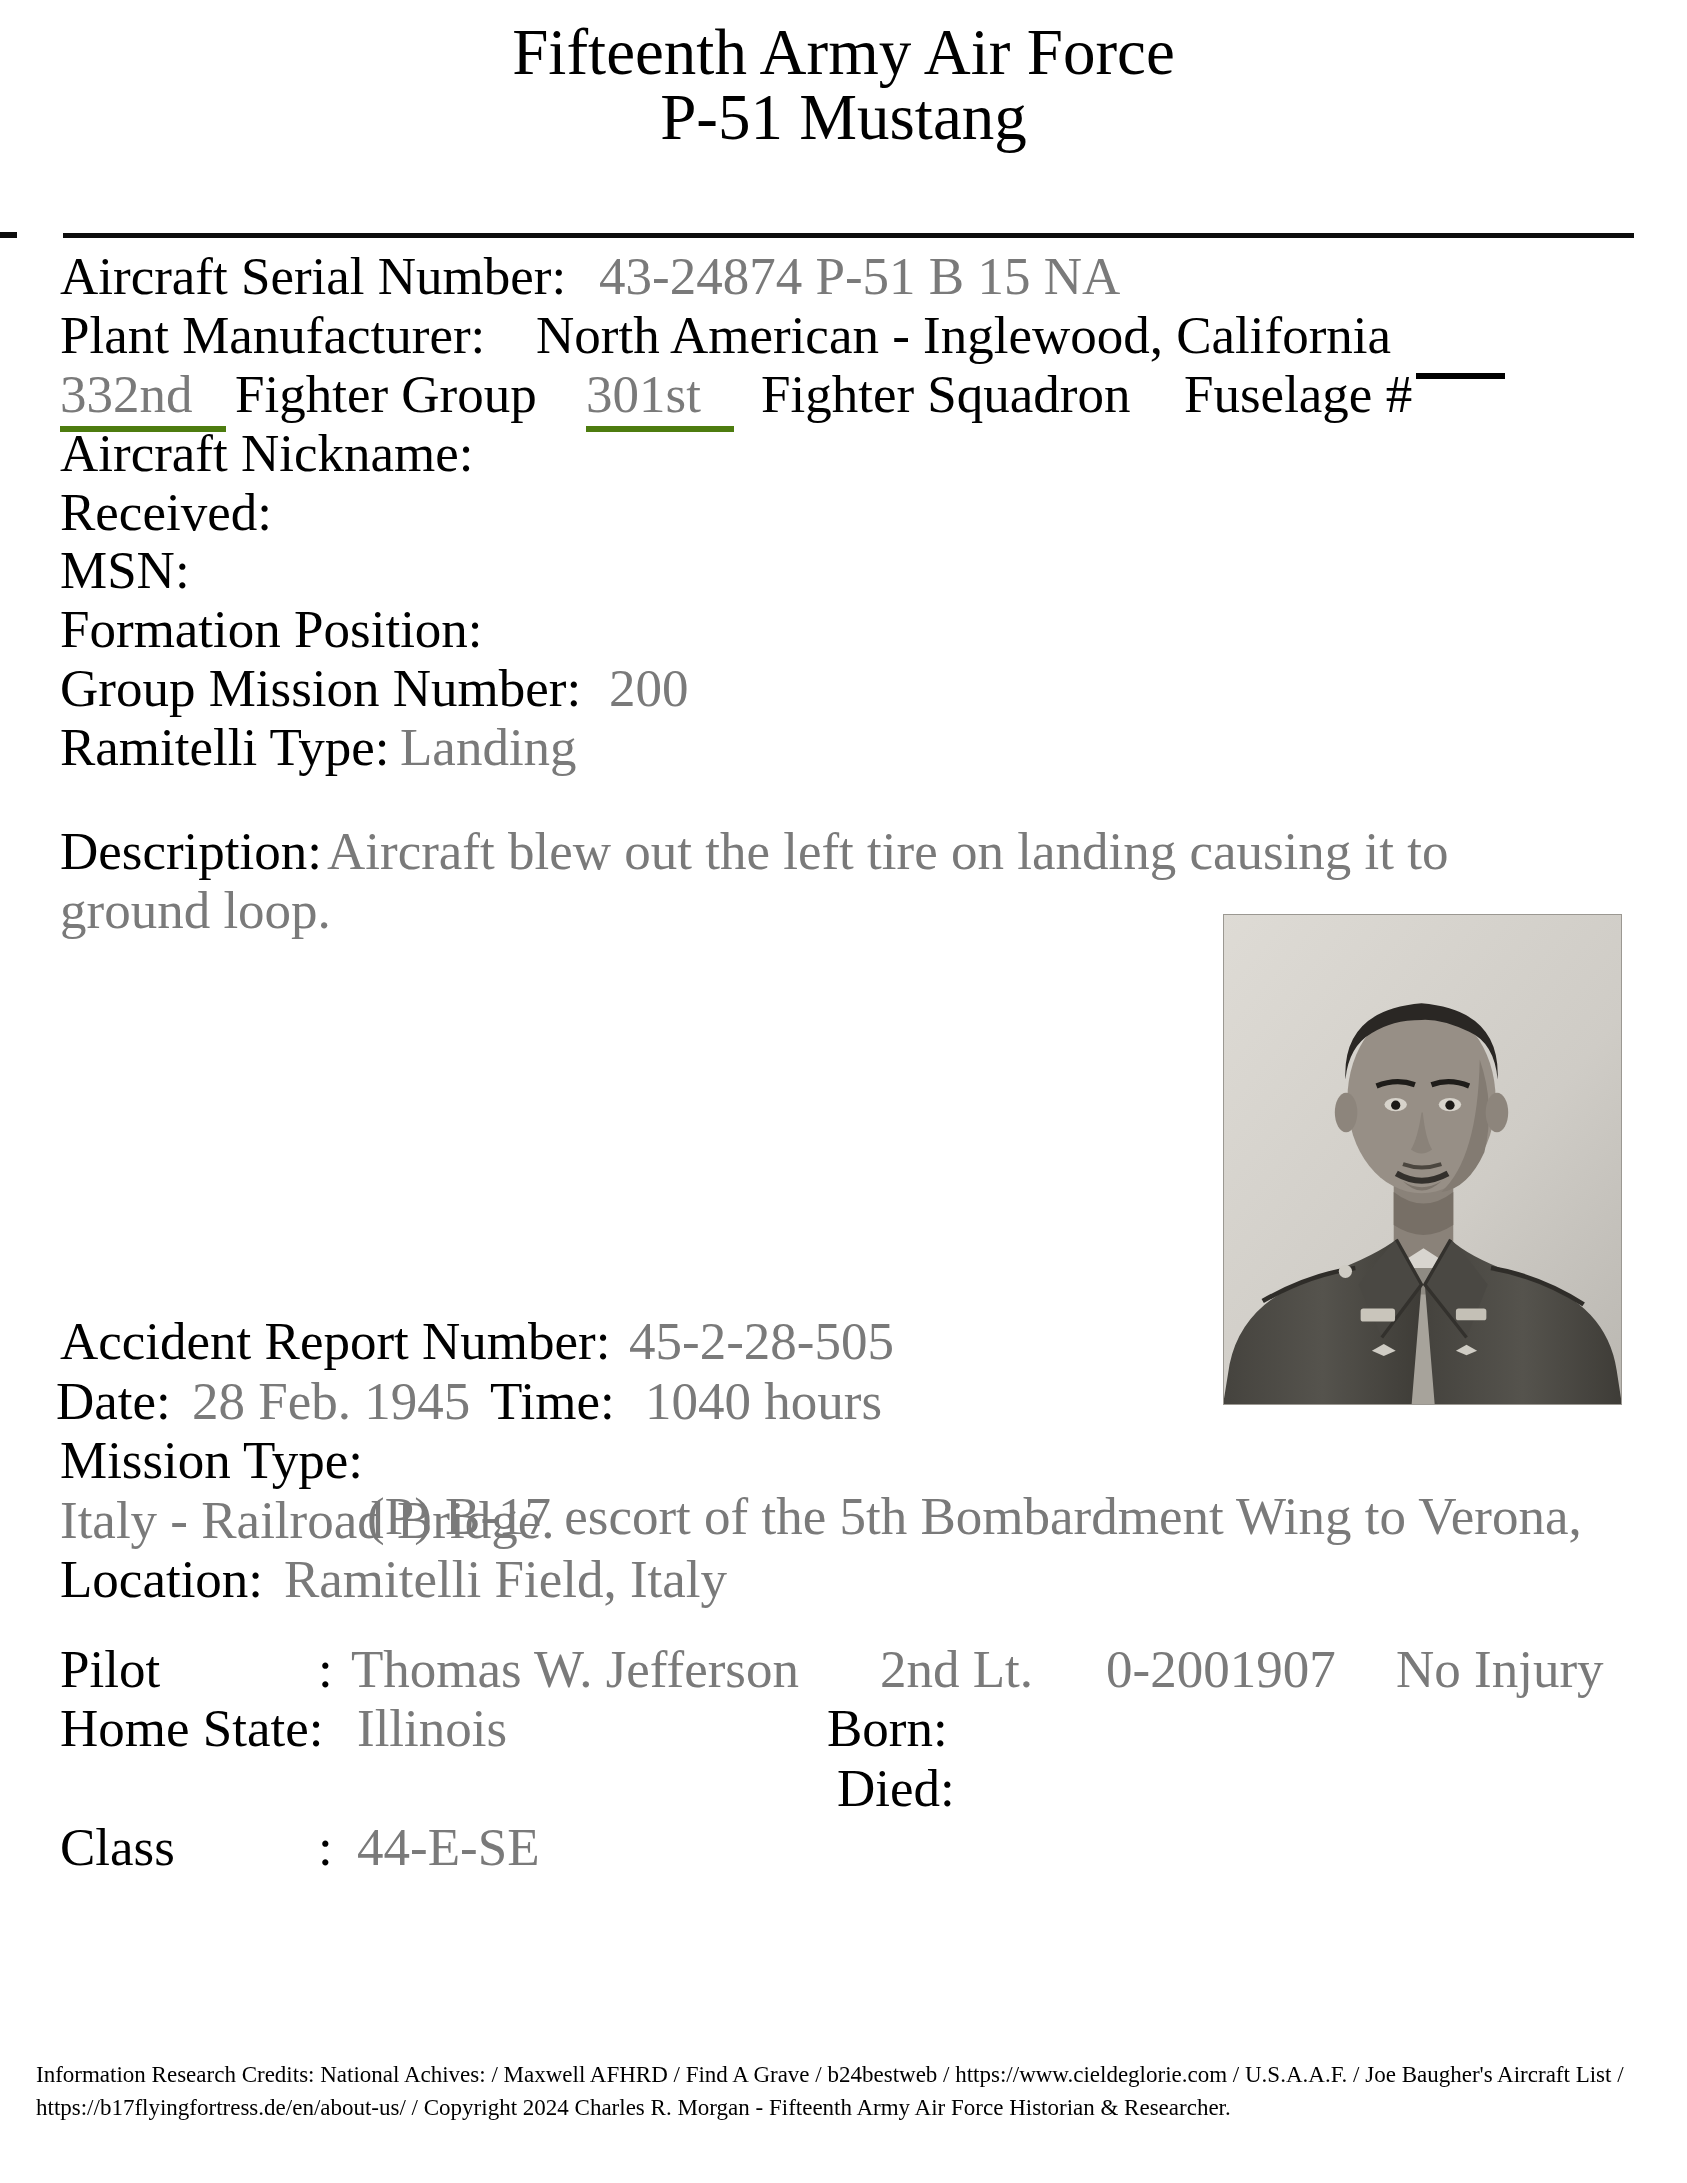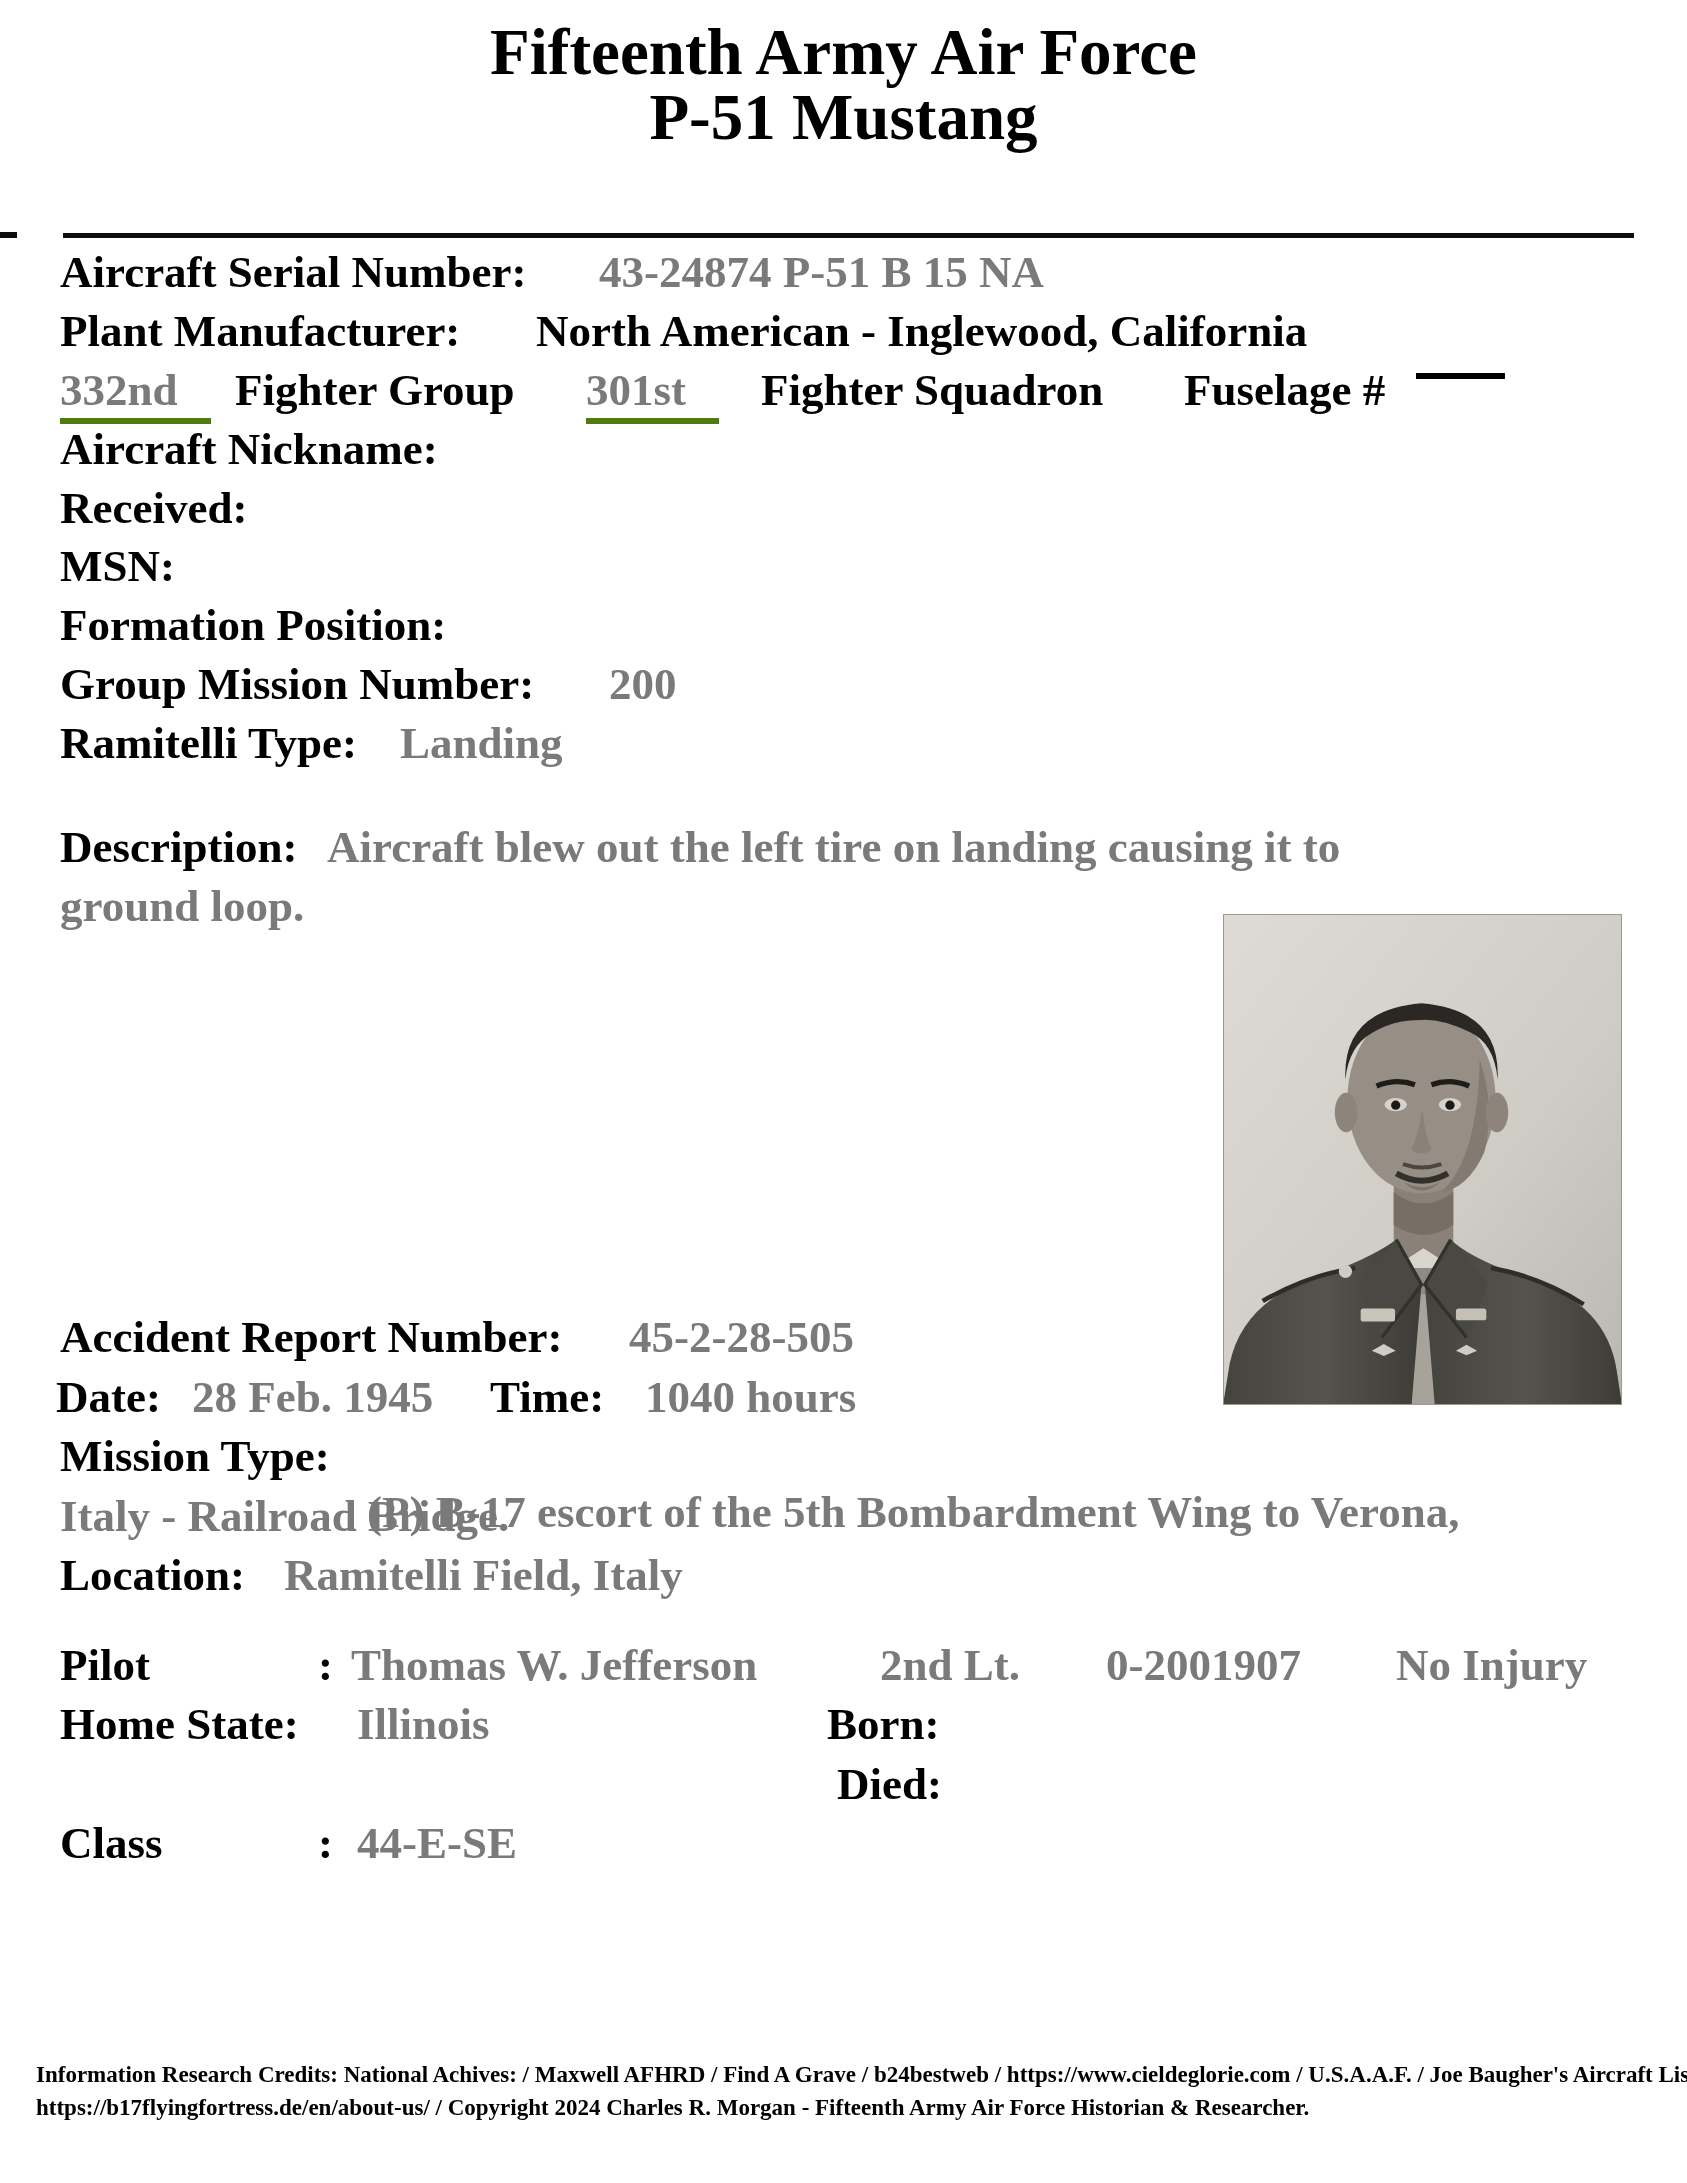--- a/index.html
+++ b/index.html
@@ -1,25 +1,25 @@
 <!DOCTYPE html>
 <html style="font-size:10.6px"><head>
 <meta charset="utf-8">
 <style>
   html,body{margin:0;padding:0;background:#e8e8e8;}
   .doc{
     position:relative;
     width:1687px;height:2183px;
     background:#ffffff;
     font-family:"Liberation Serif","DejaVu Serif",serif;
-    font-weight:bold;
+    font-weight:normal;
     color:#000;
     overflow:hidden;
   }
-  .t{position:absolute;white-space:nowrap;line-height:1;font-size:45px;text-align:center;}
+  .t{position:absolute;white-space:nowrap;line-height:1;font-size:53px;text-align:center;}
   .lbl{color:#000;}
   .val{color:#7a7a7a;}
   .title{position:absolute;left:0;width:100%;text-align:center;font-size:65px;line-height:1;}
   .rule{position:absolute;background:#0d0d0d;}
   .ul-val{display:inline-block;border-bottom:6px solid #4d7c0f;padding:0 33px 4.6px 0;}
   .blank-line{position:absolute;border-bottom:6px solid #000;height:36px;}
   .caption{position:absolute;text-align:center;font-size:28px;line-height:1;color:#000;}
   .footer{position:absolute;font-size:23px;line-height:1;color:#000;white-space:nowrap;}
   .photo{position:absolute;}
 </style>

